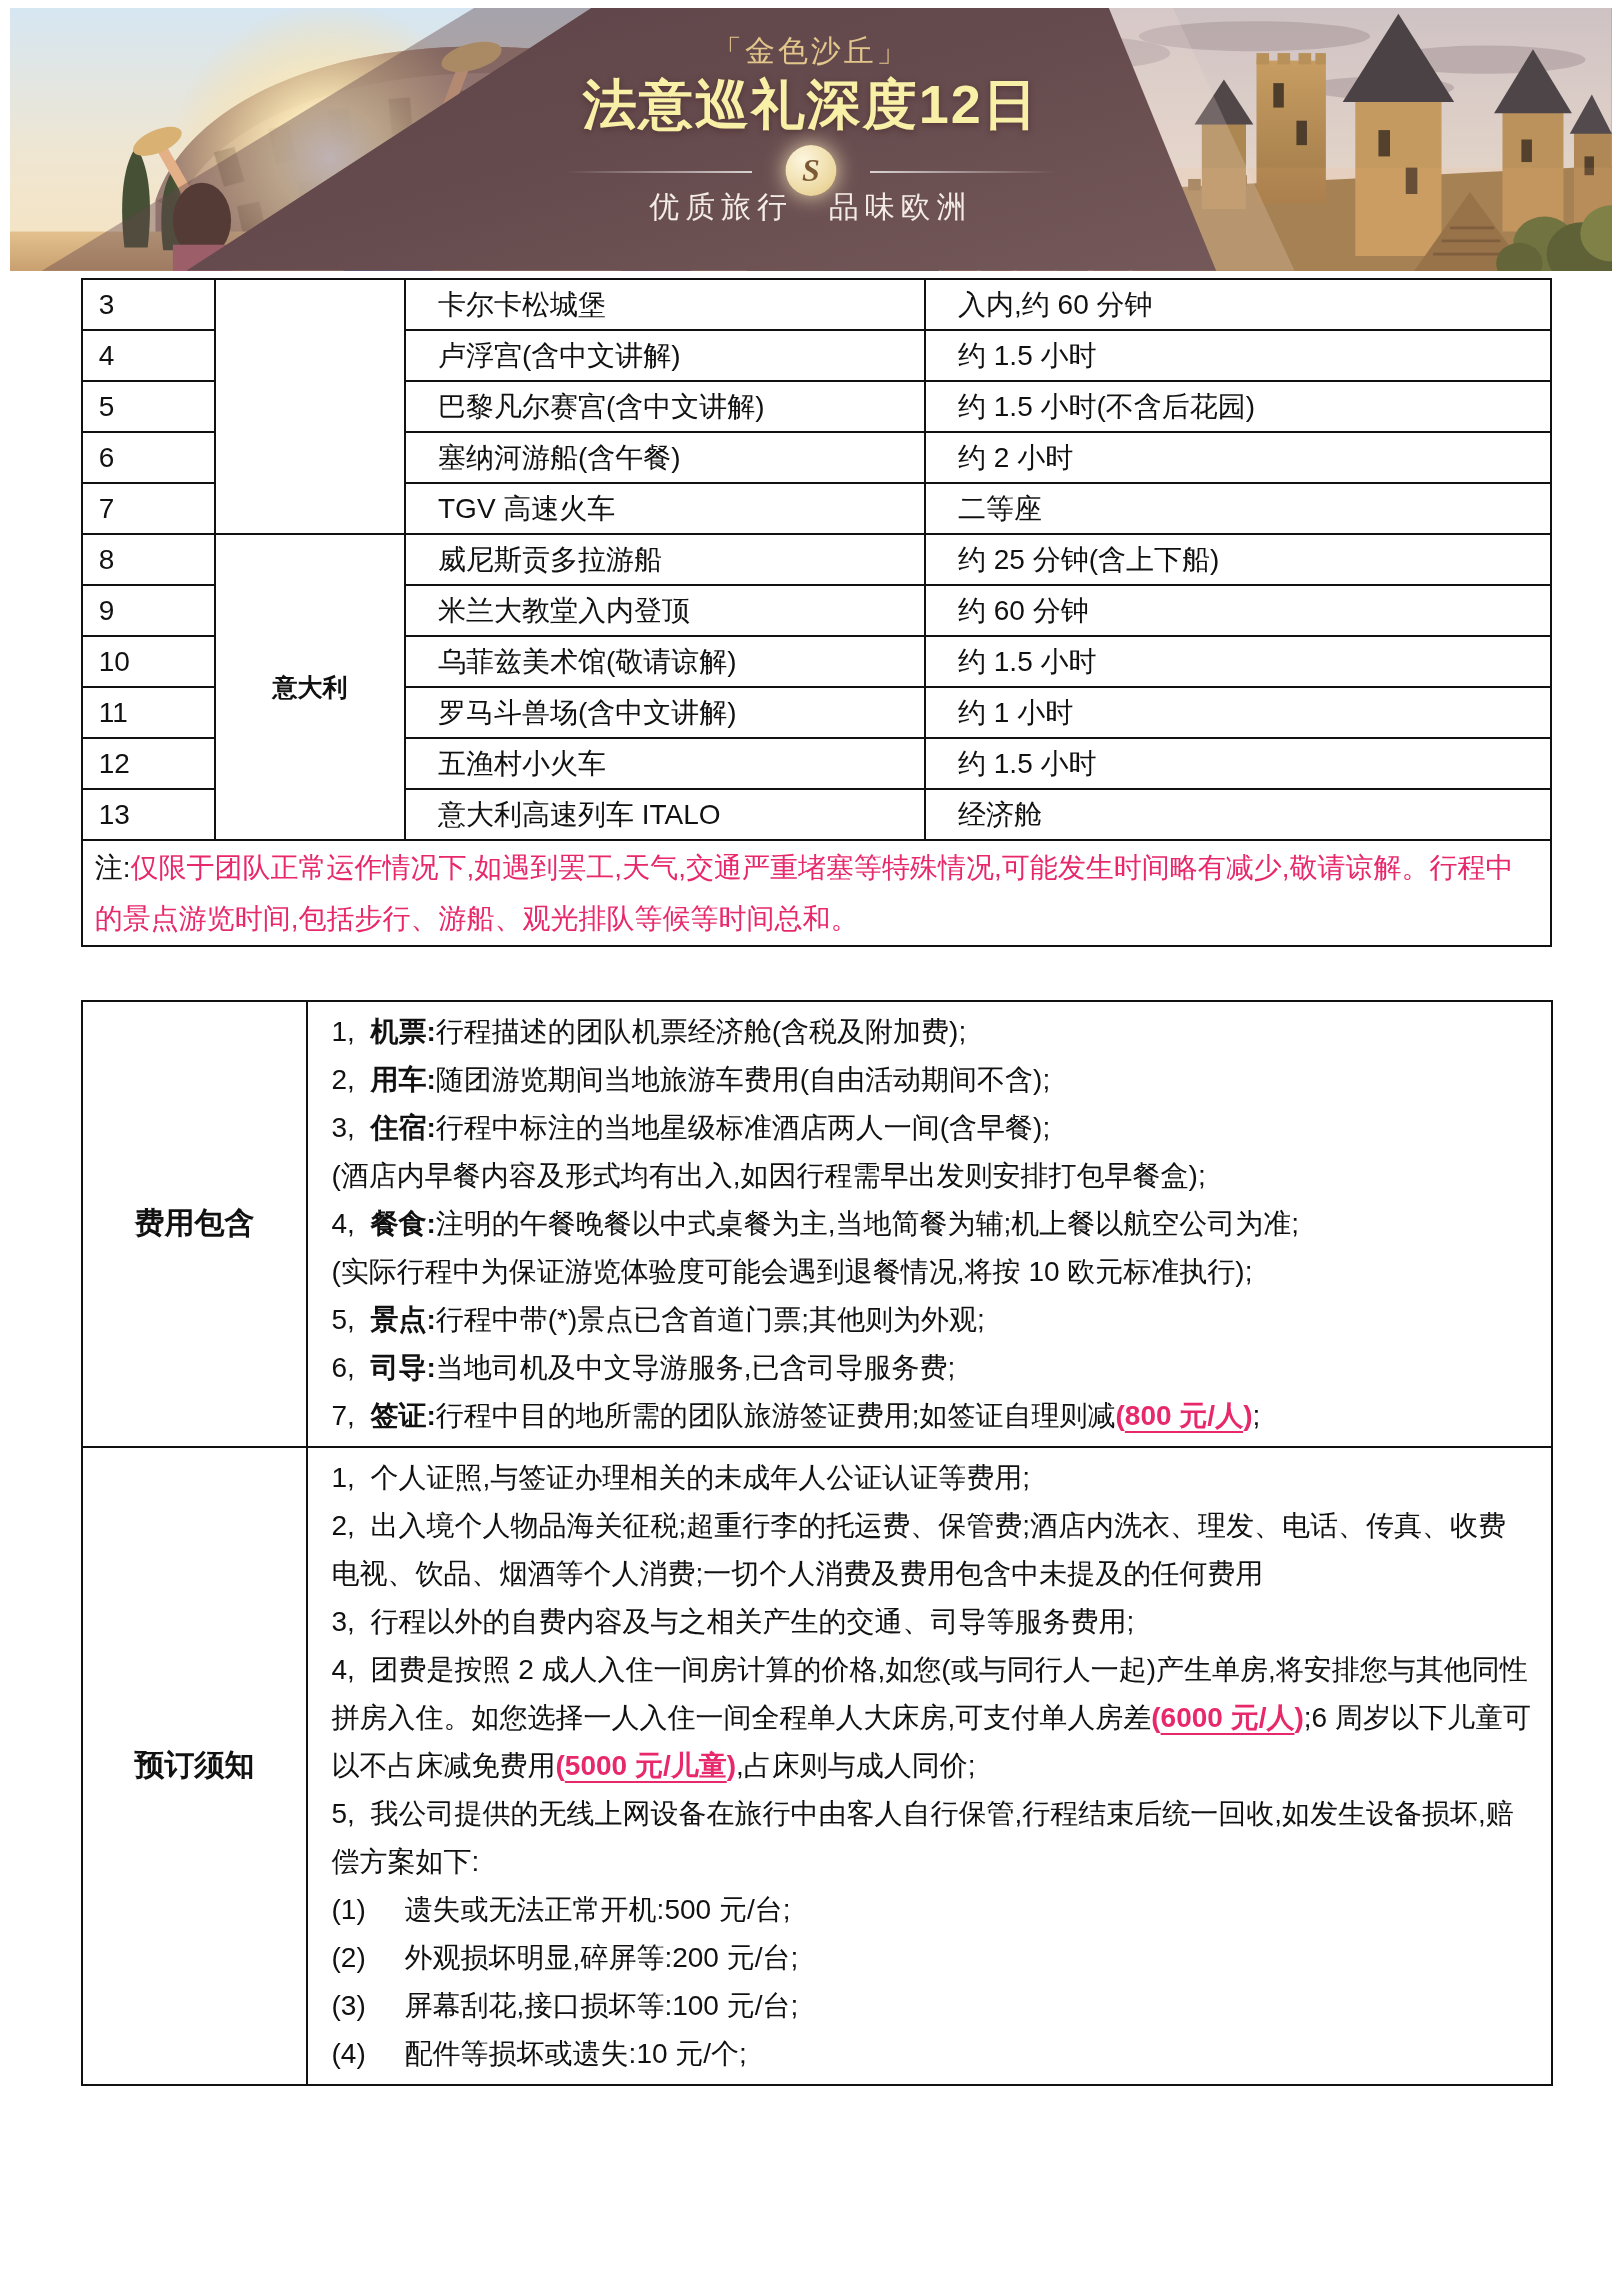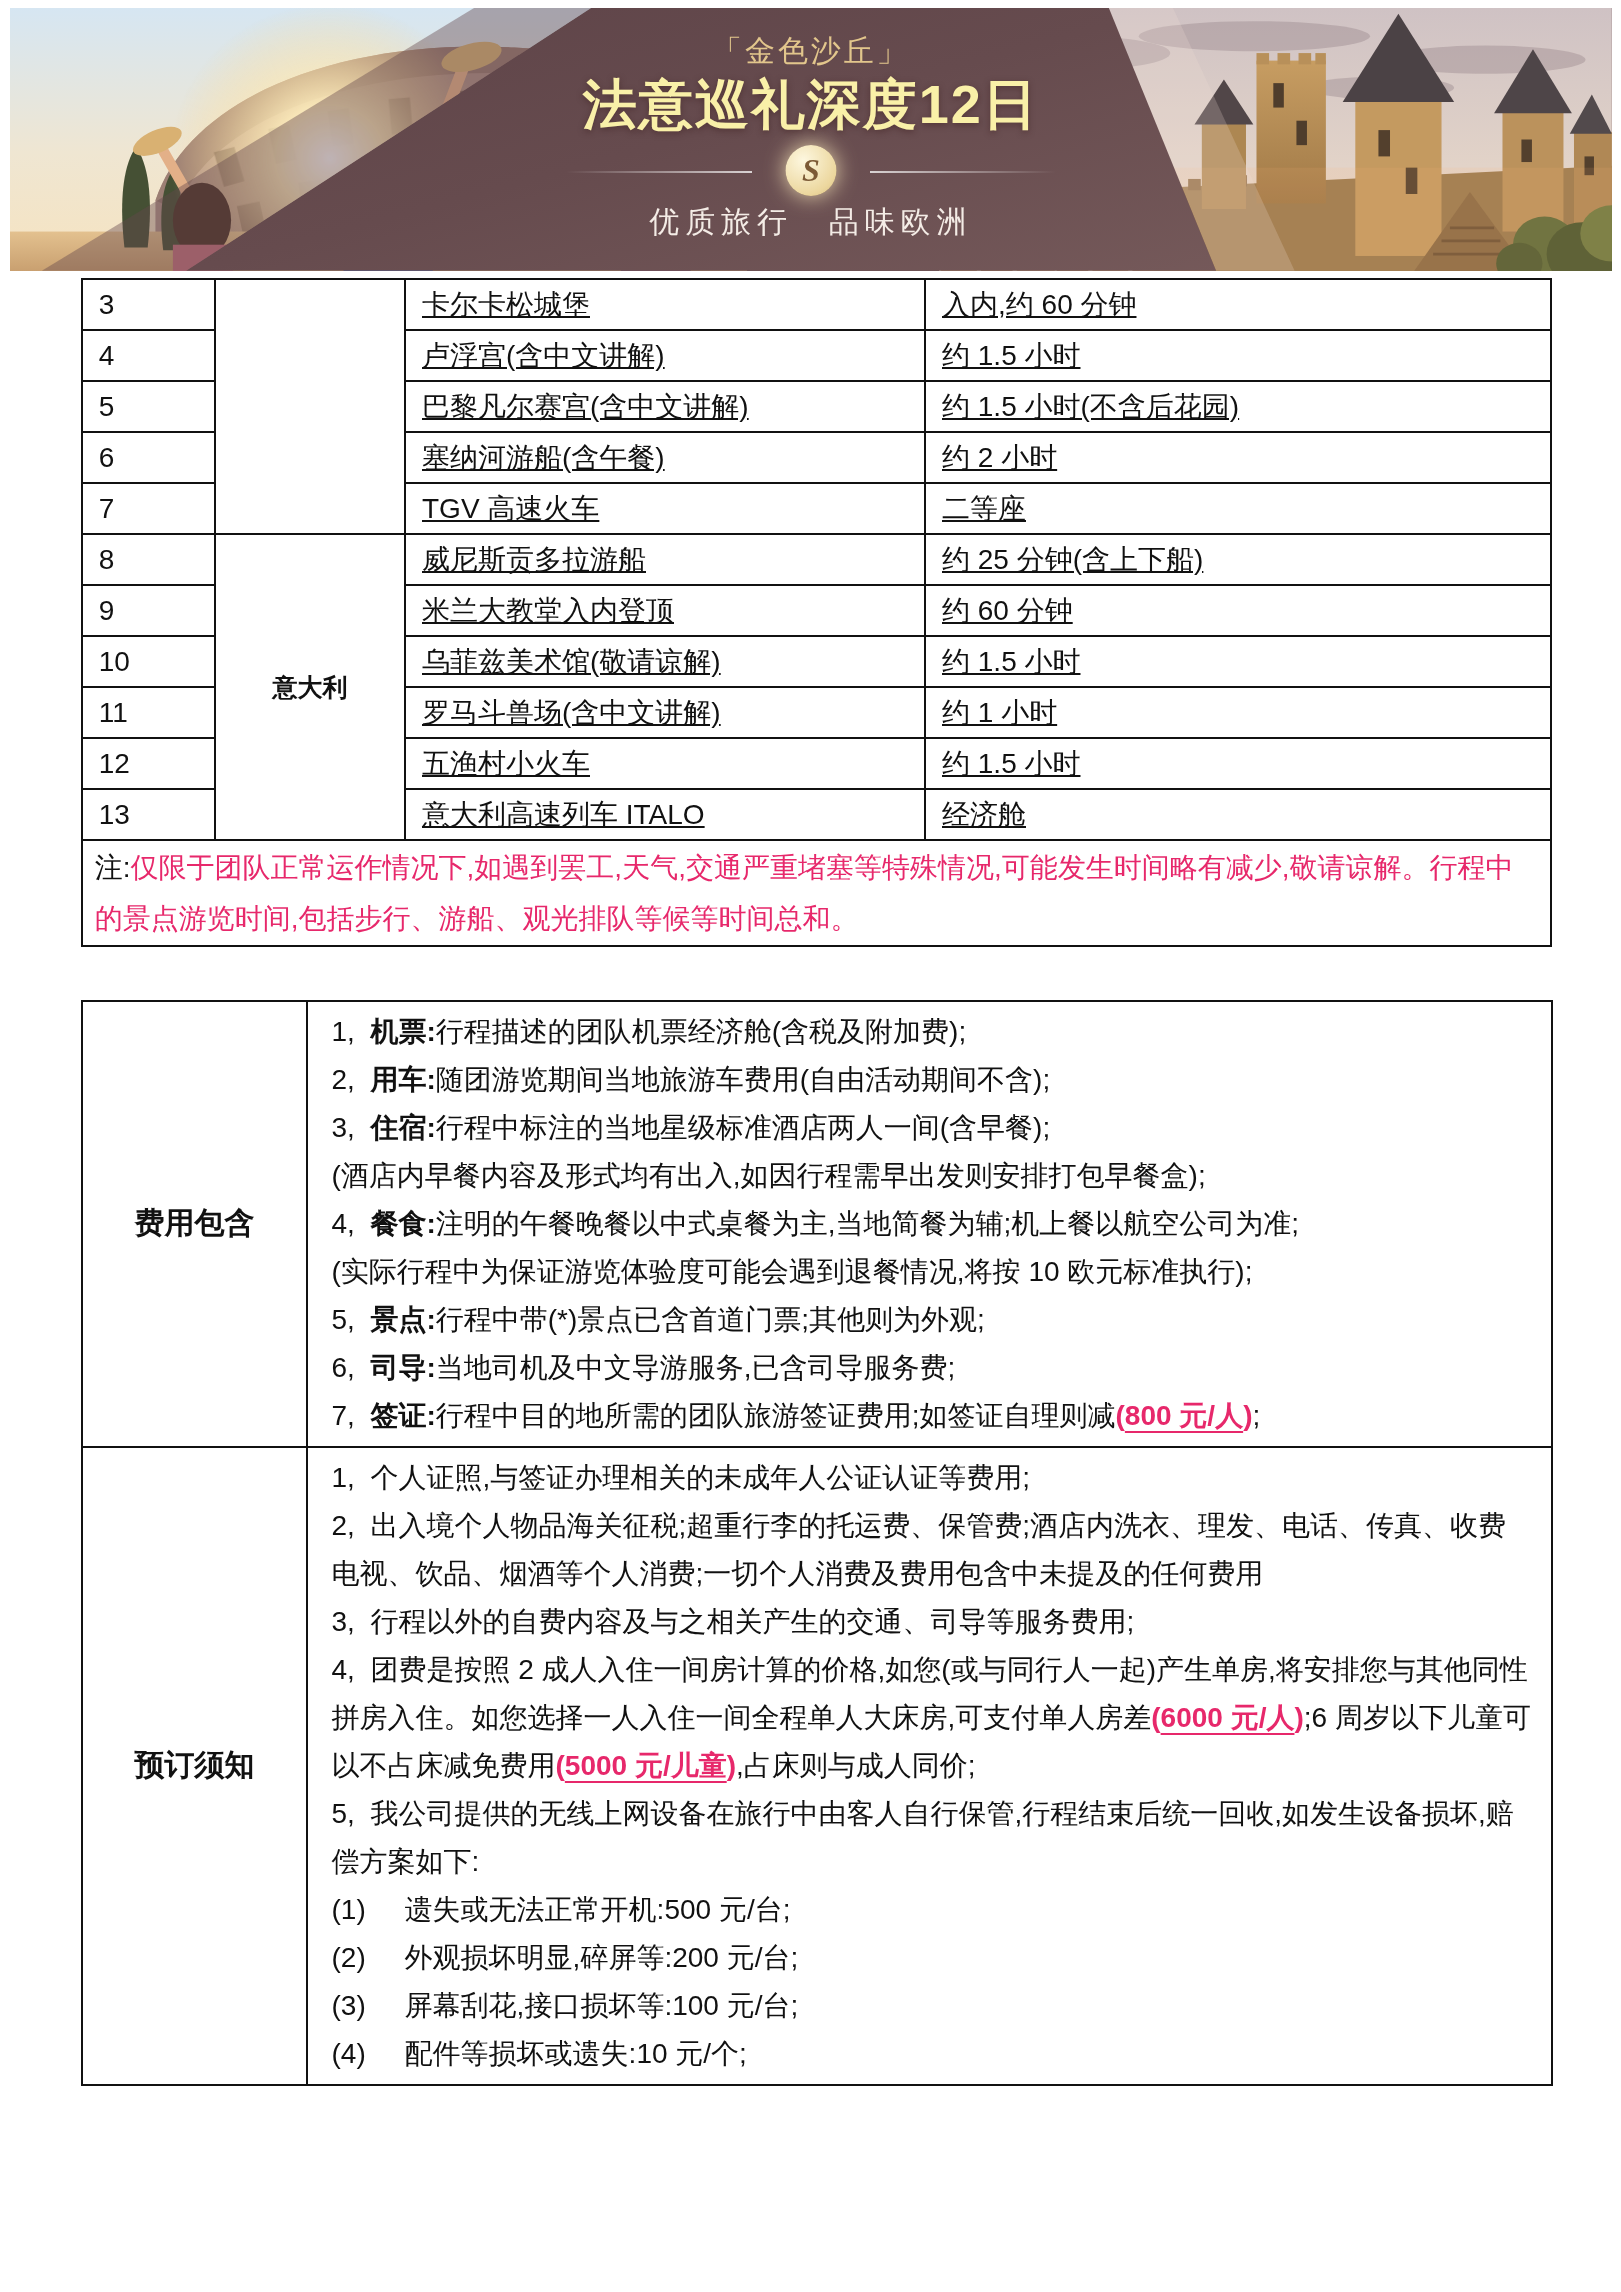--- a/index.html
+++ b/index.html
@@ -39,30 +39,30 @@
   .hero-logo{position:absolute;top:137px;left:50%;transform:translateX(-50%);
     width:51px;height:51px;border-radius:50%;
     background:radial-gradient(circle at 35% 30%,#fdf7df,#ecd79e 70%,#d9bd7c);
     box-shadow:0 0 21.6px rgba(255,238,190,.85);
     display:flex;align-items:center;justify-content:center;
     font-family:"Liberation Serif","DejaVu Serif",serif;font-style:italic;font-weight:bold;
     font-size:32px;color:#7c5a36;}
   .logo-line{position:absolute;top:163px;height:2px;width:186px;}
   .logo-line-l{left:calc(50% - 245px);background:linear-gradient(90deg,rgba(255,255,255,0),rgba(255,255,255,.75));}
   .logo-line-r{left:calc(50% + 59px);background:linear-gradient(90deg,rgba(255,255,255,.75),rgba(255,255,255,0));}
-  .hero-tagline{position:absolute;top:194px;width:100%;text-align:center;font-size:30px;
+  .hero-tagline{position:absolute;top:179px;width:100%;text-align:center;font-size:30px;
     color:#f4ece6;letter-spacing:5.9px;}
   
   table{border-collapse:collapse;table-layout:fixed;}
   .itin{position:absolute;left:81px;top:278px;width:1470px;}
   .itin td{border:2px solid var(--ink);font-size:28px;vertical-align:middle;overflow:hidden;}
   .itin tr.itin-row{height:51px;}
   .itin td.cell-num{padding-left:15.7px;}
   .itin td.cell-country{text-align:center;font-weight:bold;font-size:25px;padding:0;}
-  .itin td.cell-attraction,.itin td.cell-duration{padding-left:16px;text-decoration:underline;}
+  .itin td.cell-attraction,.itin td.cell-duration{padding-left:32px;}
   .itin td.note-cell{padding:0 11.8px;line-height:51px;height:104px;font-size:28px;
     white-space:pre-wrap;vertical-align:middle;}
   .note-text{color:var(--pink);}
   
   .fees{position:absolute;left:81px;top:1000px;width:1470px;}
   .fees td{border:2px solid var(--ink);font-size:28px;vertical-align:middle;overflow:hidden;}
   .fees td.label-cell{width:225px;text-align:center;font-weight:bold;font-size:30px;}
   .fees td.content-cell{padding:2.9px 17.6px 2.9px 23.5px;}
   .fees td.h-included{height:438px;}
   .fees td.h-excluded{height:630px;}

